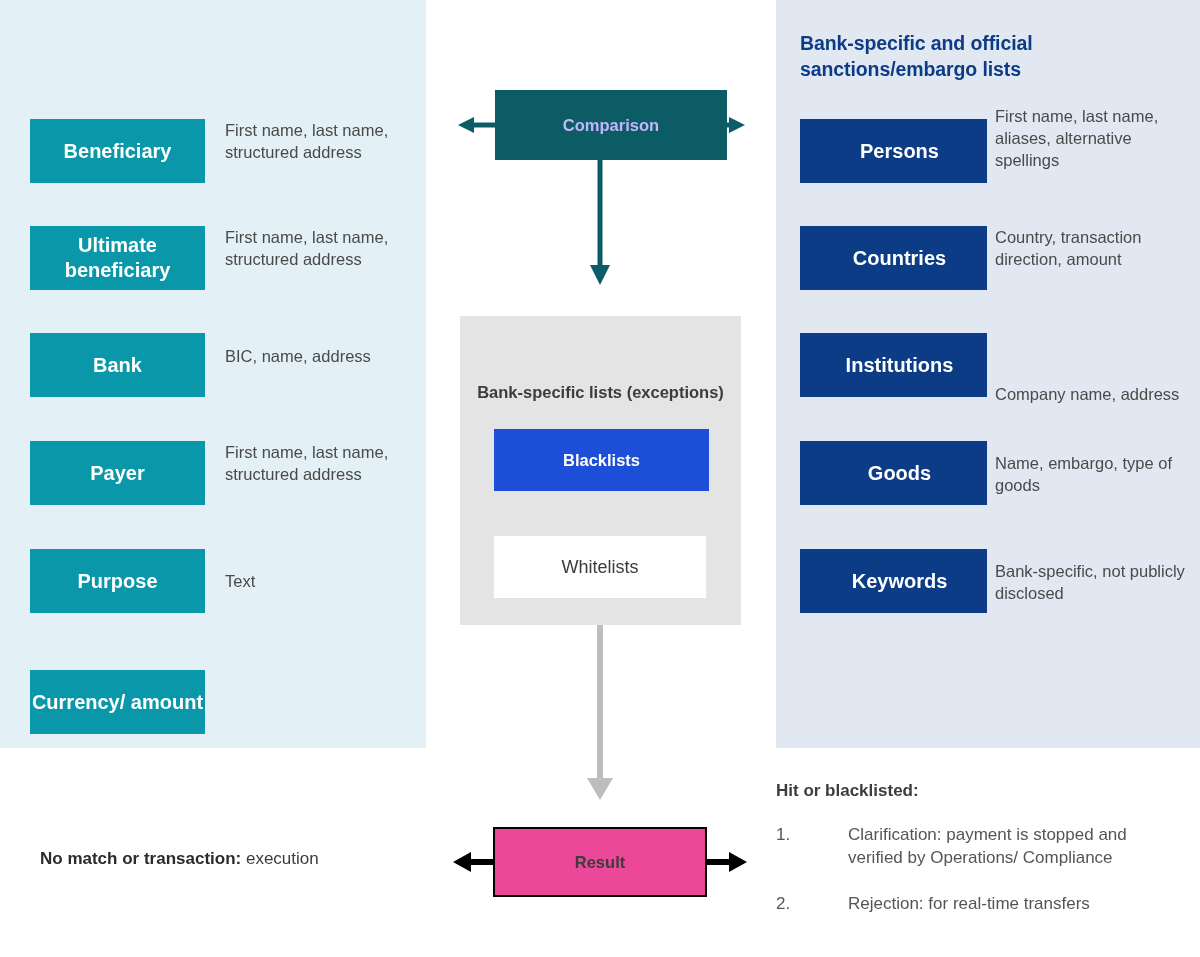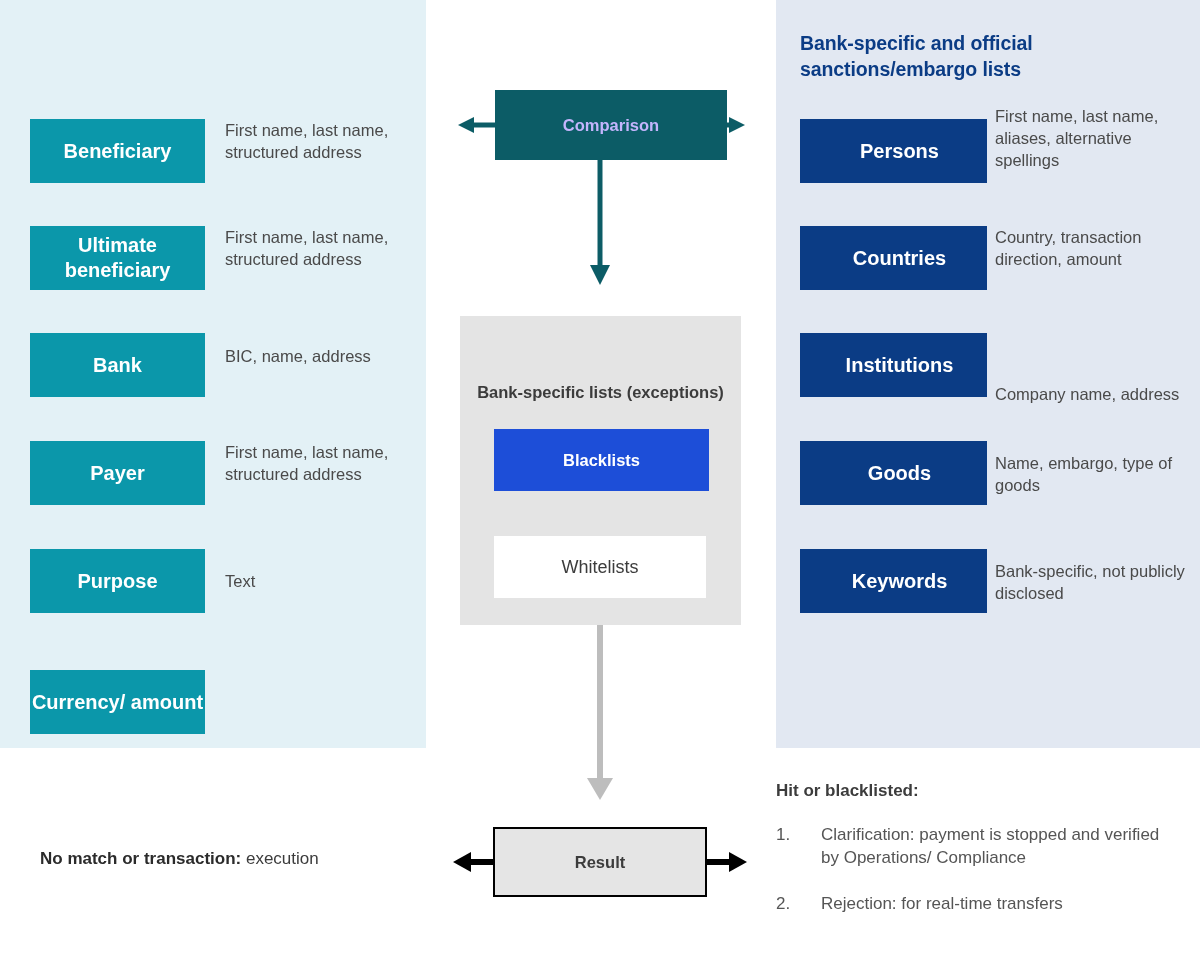--- a/index.html
+++ b/index.html
@@ -67,38 +67,38 @@
     color:#ffffff;font-weight:bold;font-size:16.5px;
   }
   #whitelists-box{
     position:absolute;left:494px;top:528px;width:212px;height:62px;
     background:#ffffff;
     display:flex;align-items:center;justify-content:center;
     color:#3c3c3c;font-weight:normal;font-size:18px;margin-top:8px;
   }
   #result-box{
     position:absolute;left:493px;top:827px;width:214px;height:70px;
-    background:#e5e5e5;border:2.5px solid #000;
+    background:#ec4899;border:2.5px solid #000;
     box-sizing:border-box;
     display:flex;align-items:center;justify-content:center;
     color:#3c3c3c;font-weight:bold;font-size:16.5px;
   }
 
   
   #no-match-text{
     position:absolute;left:40px;top:849px;width:400px;
     font-size:17px;color:#3c3c3c;
   }
   #no-match-text b{font-weight:bold;color:#2b2b2b;}
 
   #hit-block{position:absolute;left:776px;top:781px;width:400px;}
   #hit-title{font-size:17px;font-weight:bold;color:#3c3c3c;margin:0 0 22px 0;}
   .hit-item{position:relative;display:flex;margin-bottom:22px;}
   .hit-num{width:45px;flex:0 0 45px;font-size:17px;color:#555;line-height:1.38;}
-  .hit-text{font-size:17px;color:#555;line-height:1.38;width:350px;}
+  .hit-text{font-size:17px;color:#555;line-height:1.38;width:350px;margin-left:27px;}
 
   svg.overlay{position:absolute;left:0;top:0;width:1200px;height:957px;pointer-events:none;}
 </style>
 </head>
 <body>
 
 <div class="stage">
 
   <div class="panel" id="left-panel">
 

